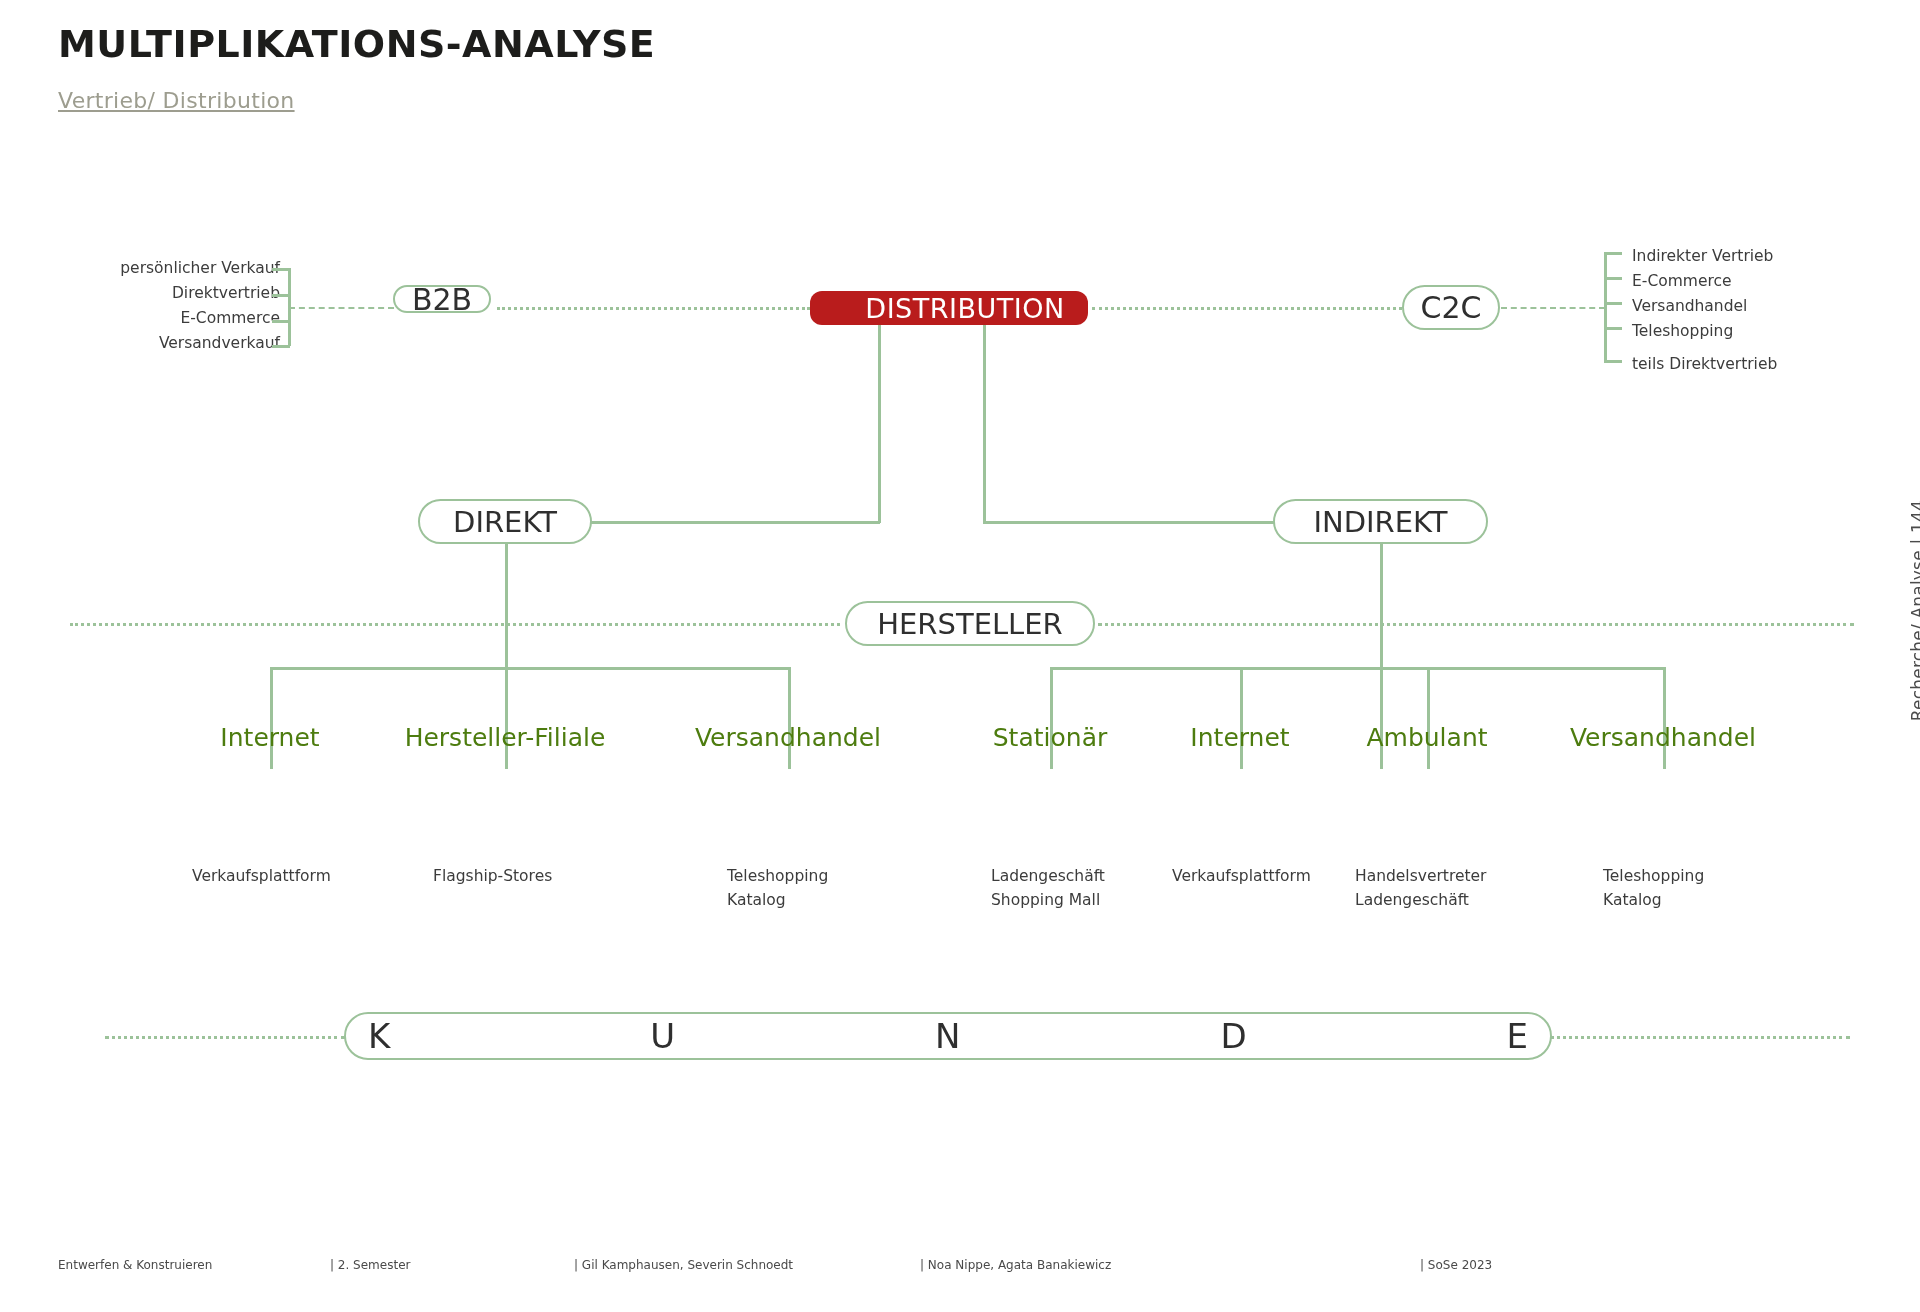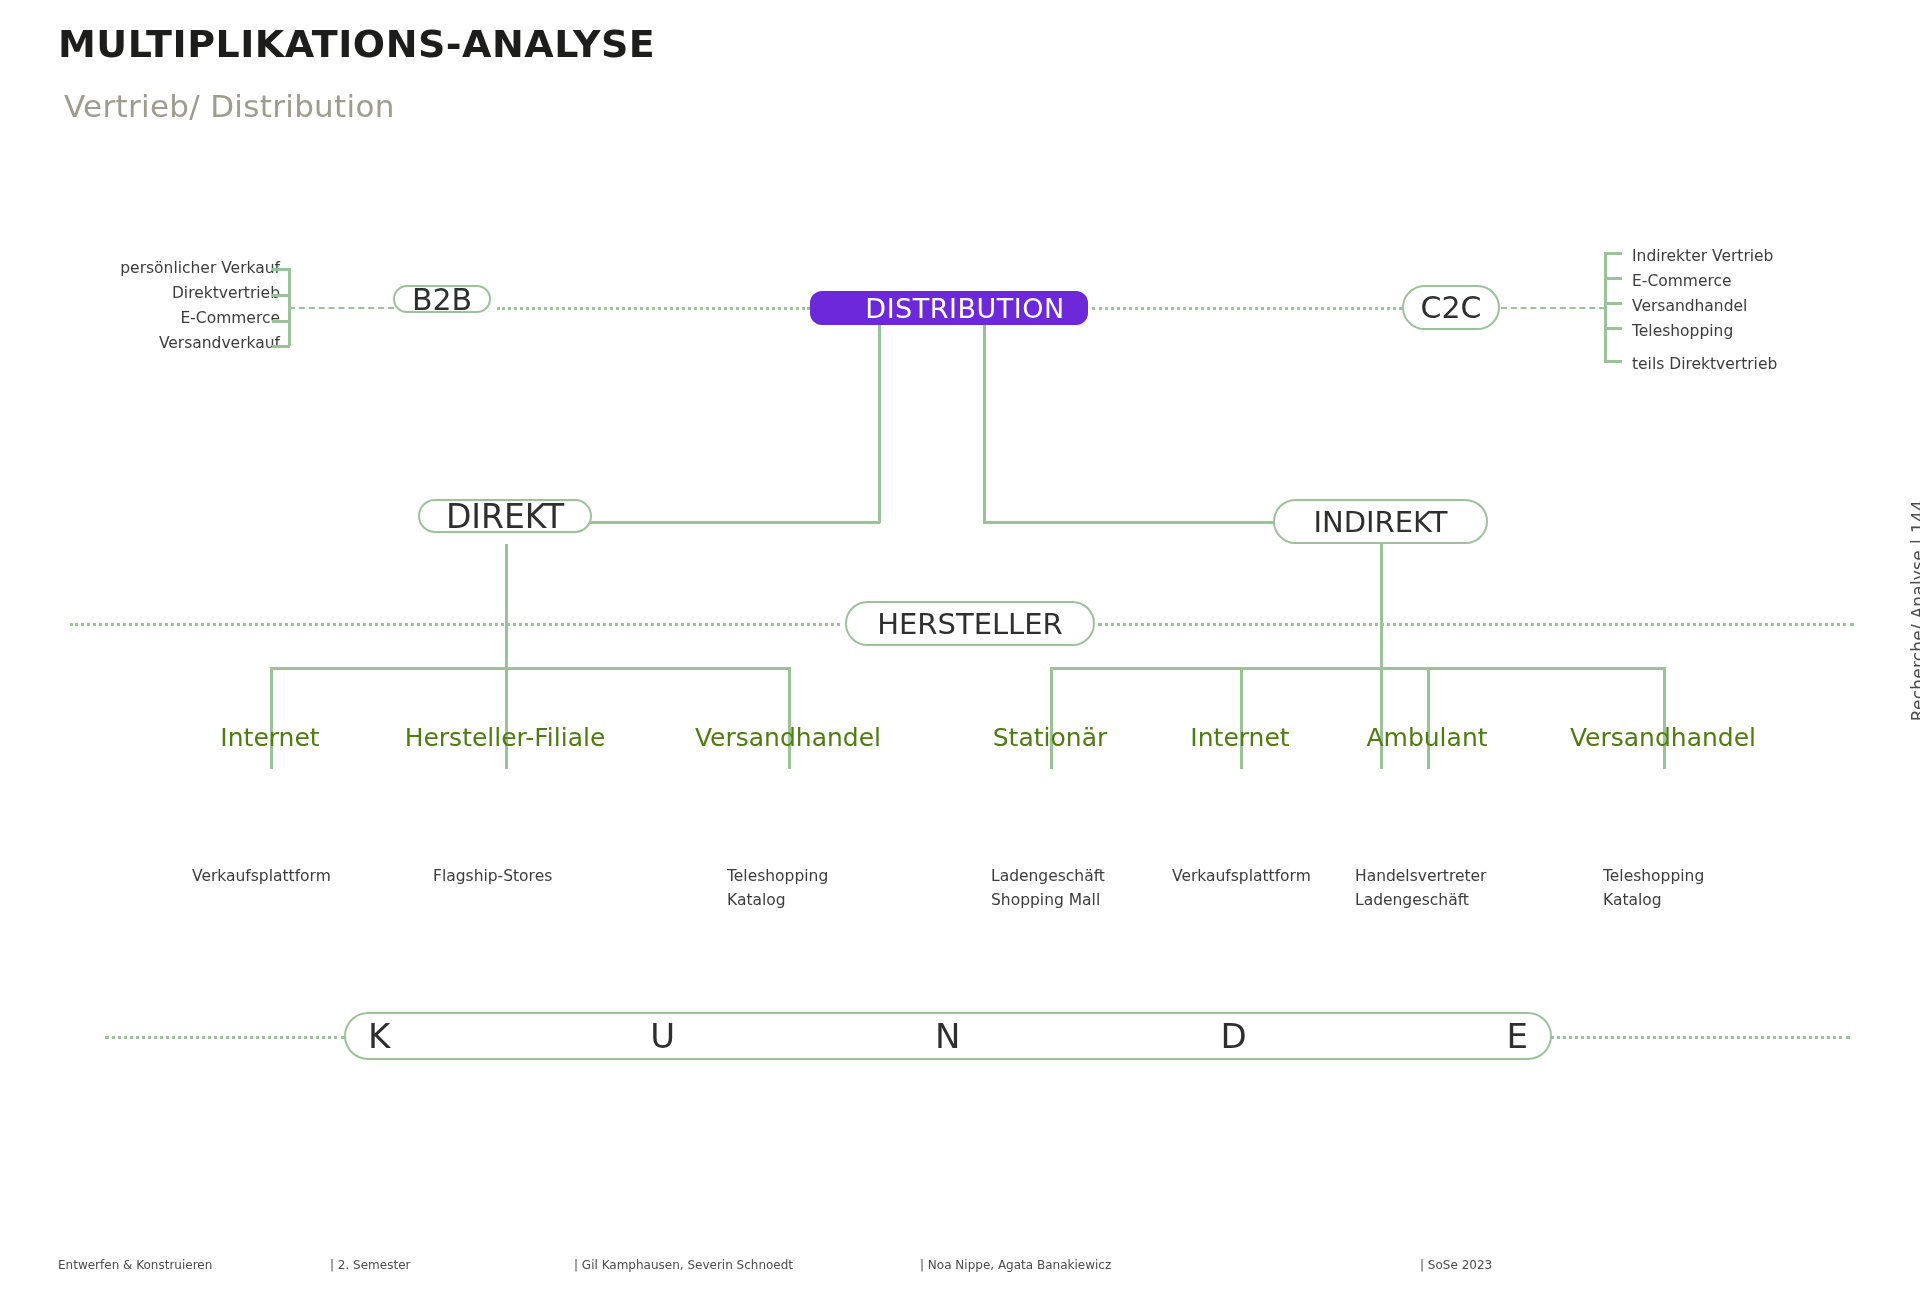--- a/index.html
+++ b/index.html
@@ -14,23 +14,23 @@
   }
   .page{position:absolute;inset:0;}
 
   
   .title{
     position:absolute;left:58px;top:22px;
     font-size:38px;font-weight:700;letter-spacing:.5px;
     color:#1d1d1b;white-space:nowrap;
   }
   .subtitle{
-    position:absolute;left:64px;top:88px;
-    font-size:31px;font-weight:400;letter-spacing:.3px;
-    color:#9d9d8f;white-space:nowrap;
+    position:absolute;left:58px;top:88px;
+    font-size:22px;font-weight:400;letter-spacing:.3px;
+    color:#9d9d8f;white-space:nowrap;text-decoration:underline;
   }
 
   
   .side-caption{
     position:absolute;right:12px;top:500px;
     transform:rotate(-90deg);transform-origin:100% 0;
     font-size:17px;color:#4b4b4b;white-space:nowrap;
     letter-spacing:.2px;
   }
 
@@ -40,21 +40,21 @@
     box-sizing:border-box;
     border:2.5px solid #9cc29a;
     border-radius:999px;
     background:#ffffff;
     display:flex;align-items:center;justify-content:center;
     color:#2f2f2f;
     white-space:nowrap;
   }
   .solid-box{
     position:absolute;box-sizing:border-box;
-    background:#6d28d9;border-radius:12px;
+    background:#b91c1c;border-radius:12px;
     display:flex;align-items:center;justify-content:center;
     color:#ffffff;white-space:nowrap;padding-left:32px;
   }
   .vline{position:absolute;width:2.5px;background:#9cc29a;}
   .hline{position:absolute;height:2.5px;background:#9cc29a;}
   .dash-h{
     position:absolute;height:0;border-top:2.5px dashed #9cc29a;
   }
   .dot-h{
     position:absolute;height:0;
@@ -146,21 +146,21 @@
   <div class="lbl-sm" style="left:1632px;top:296px;">Versandhandel</div>
   <div class="lbl-sm" style="left:1632px;top:321px;">Teleshopping</div>
   <div class="lbl-sm" style="left:1632px;top:354px;">teils Direktvertrieb</div>
 
   <div class="vline" style="left:878px;top:325px;height:198px;"></div>
   <div class="vline" style="left:983px;top:325px;height:198px;"></div>
 
   <div class="hline" style="left:520px;top:521px;width:360px;"></div>
   <div class="hline" style="left:983px;top:521px;width:400px;"></div>
 
-  <div class="pill" style="left:418px;top:499px;width:174px;height:34px;font-size:33px;">
+  <div class="pill" style="left:418px;top:499px;width:174px;height:45px;font-size:29px;">
     <span>DIREKT</span>
   </div>
 
   <div class="pill" style="left:1273px;top:499px;width:215px;height:45px;font-size:29px;">
     <span>INDIREKT</span>
   </div>
 
   <div class="dot-h" style="left:70px;top:623px;width:770px;"></div>
   <div class="dot-h" style="left:1098px;top:623px;width:756px;"></div>
 

